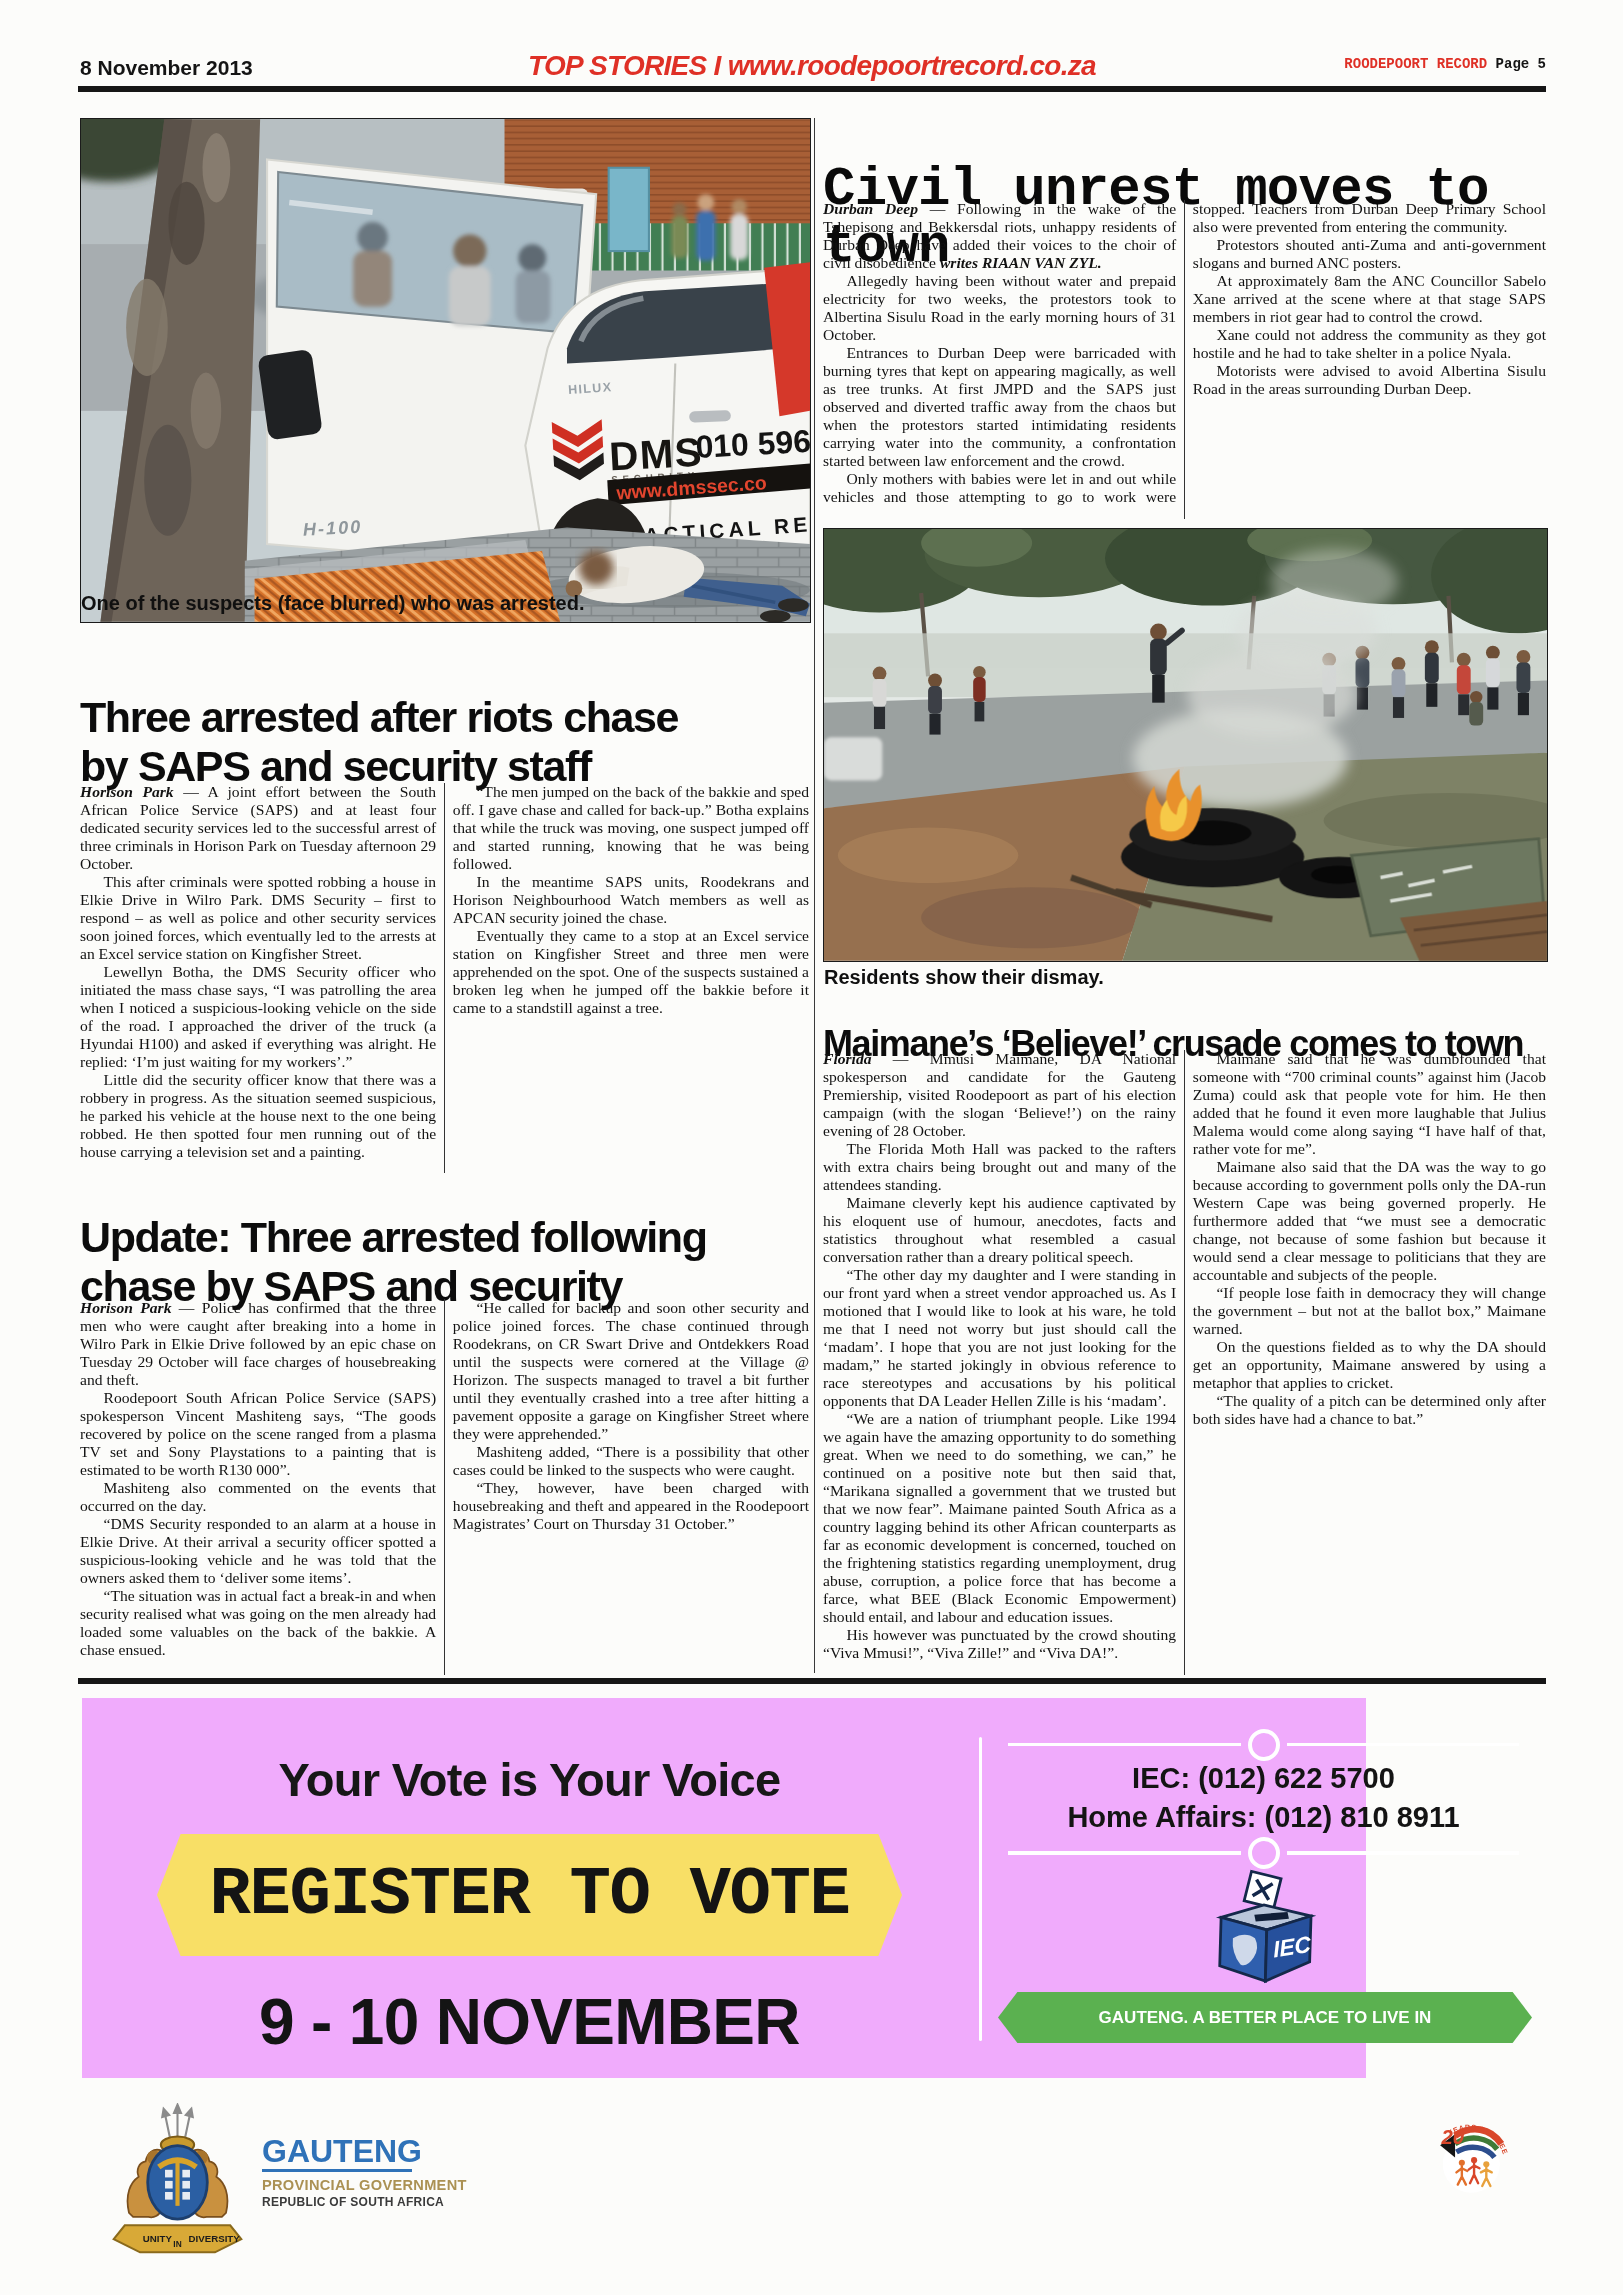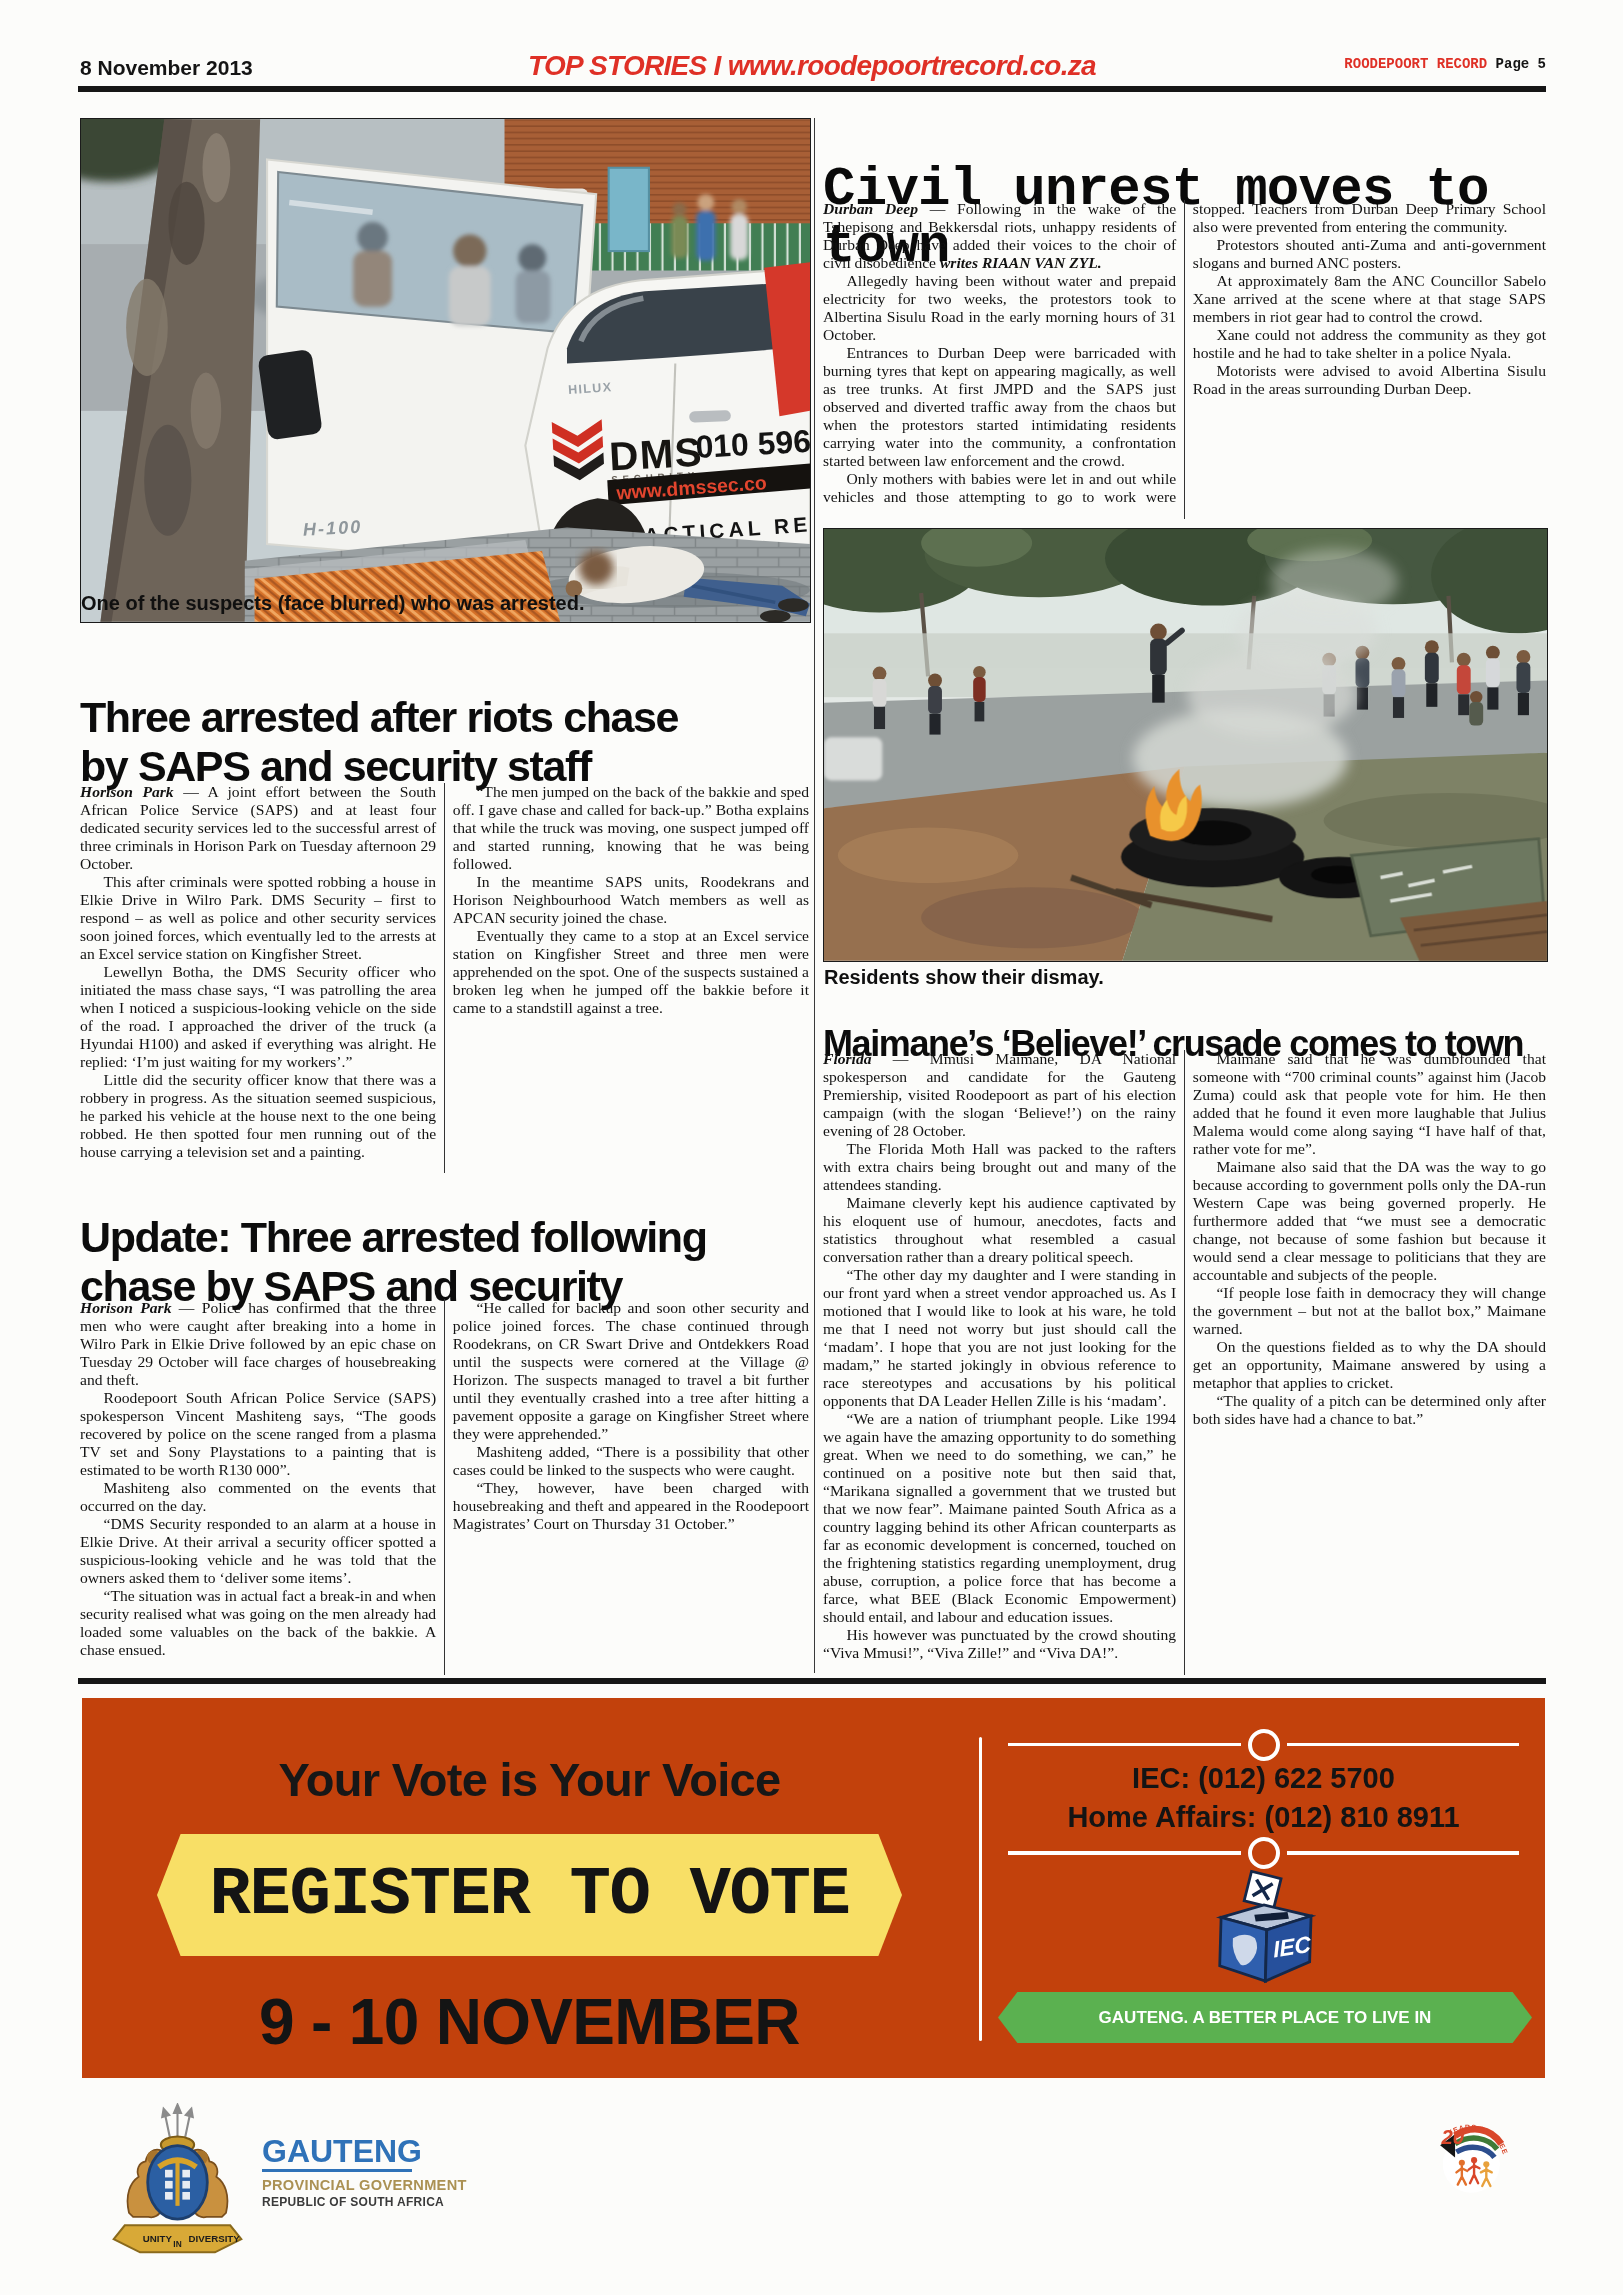--- a/index.html
+++ b/index.html
@@ -41,21 +41,21 @@
   .body-col p{margin:0;text-indent:23.6px;}
   .body-col p.lead{text-indent:0;}
   .dateline{font-weight:700;font-style:italic;}
   .byline{font-weight:700;font-style:italic;}
   .a1{left:80px;top:783px;width:729px;height:390px;}
   .a2{left:80px;top:1299px;width:729px;height:376px;}
   .a3{left:823px;top:200px;width:723px;height:319px;}
   .a4{left:823px;top:1050px;width:723px;height:625px;}
 
   
-  .ad{left:82px;top:1698px;width:1463px;height:380px;background:#c2410c;}
+  .ad{left:82px;top:1698px;width:1284px;height:380px;background:#f0abfc;}
   .ad-left{position:absolute;left:0;top:0;width:895px;height:100%;}
   .ad-tagline{position:absolute;top:54px;left:0;width:100%;text-align:center;
               font-family:"Liberation Sans",sans-serif;font-weight:700;font-size:47px;color:#171717;letter-spacing:-0.7px;}
   .register-banner{position:absolute;left:75px;top:136px;width:745px;height:122px;background:#f8df66;
        clip-path:polygon(23.6px 0,calc(100% - 23.6px) 0,100% 50%,calc(100% - 23.6px) 100%,23.6px 100%,0 50%);
        display:flex;align-items:center;justify-content:center;}
   .register-text{font-family:Liberation Mono, monospace;font-weight:700;font-size:69px;letter-spacing:-1.4px;color:#141414;}
   .ad-dates{position:absolute;top:287px;left:0;width:100%;text-align:center;
             font-family:"Liberation Sans",sans-serif;font-weight:700;font-size:64px;letter-spacing:-0.7px;color:#141414;}
   .ad-divider{position:absolute;left:897px;top:39px;width:2.8px;height:304px;background:#fff;border-radius:2.1px;}

